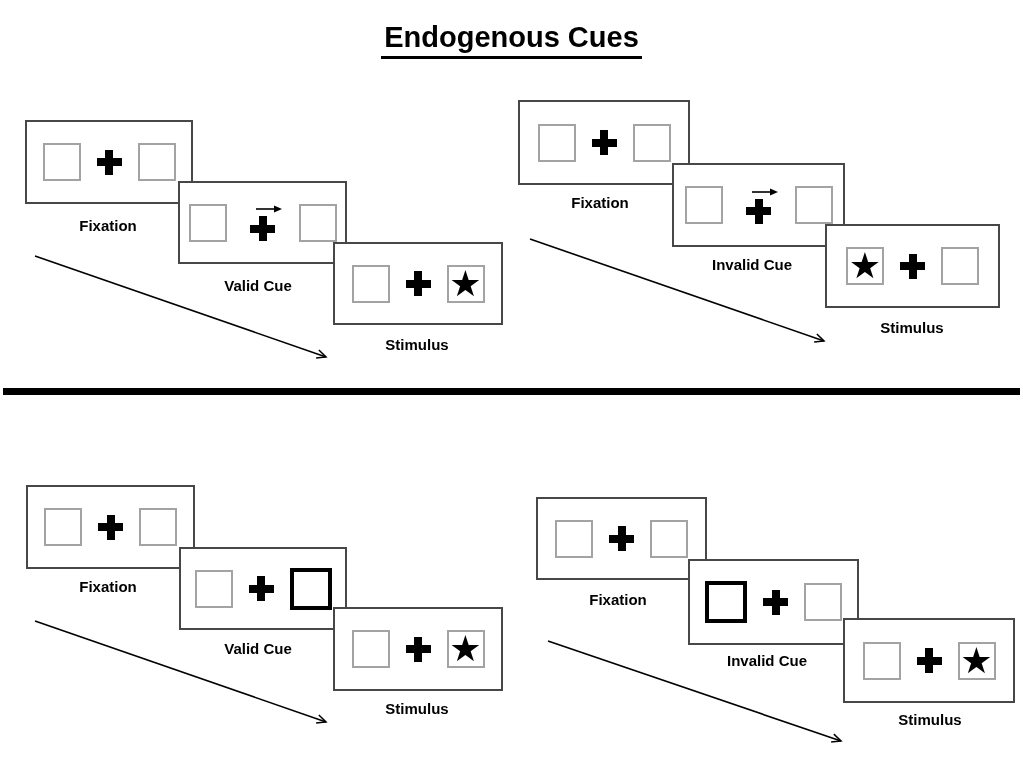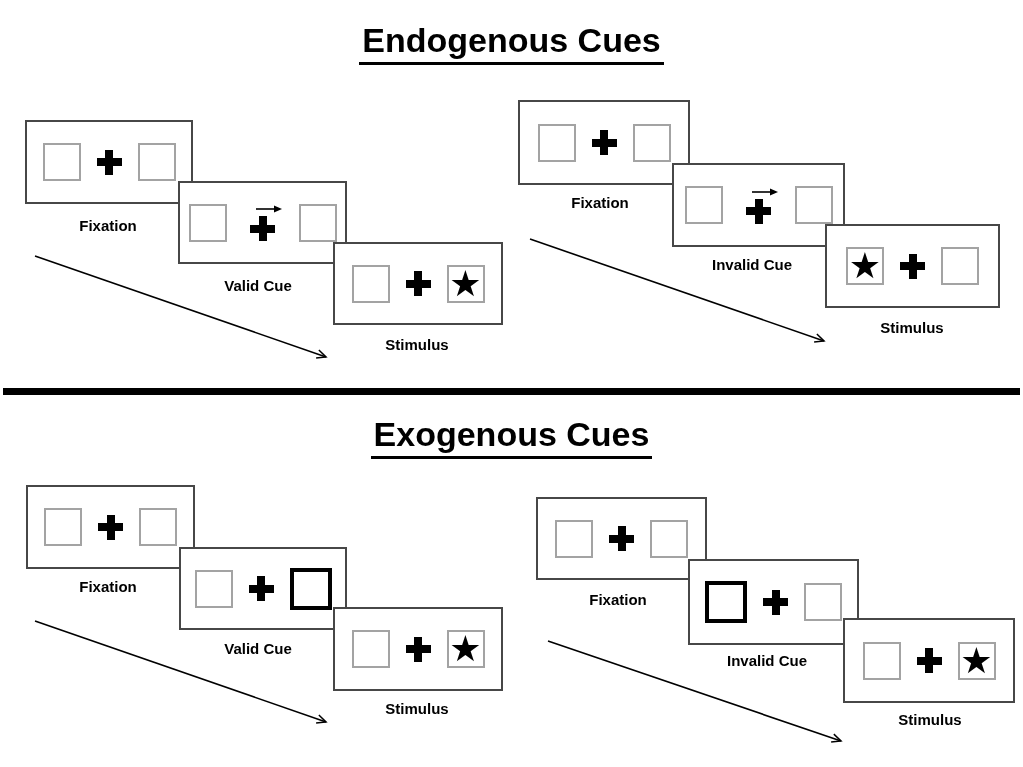--- a/index.html
+++ b/index.html
@@ -2,21 +2,21 @@
 <html><head>
 <meta charset="utf-8">
 <style>
   html,body{margin:0;padding:0;background:#ffffff;}
   .stage{
     position:relative;width:1023px;height:767px;background:#ffffff;
     font-family:"Liberation Sans",sans-serif;overflow:hidden;color:#000;
   }
   
   .title{position:absolute;left:0;width:100%;text-align:center;margin:0;
-         font-size:34px;font-weight:bold;letter-spacing:0px;}
+         font-size:29px;font-weight:bold;letter-spacing:0px;}
   .title .tspan{display:inline-block;border-bottom:3px solid #000;padding:0 3px 2px 3px;}
   .t-endo{top:21px;}
   .t-exo{top:415px;}
   
   .divider{position:absolute;left:3px;right:3px;top:388px;height:7px;background:#000;}
   
   .arrows{position:absolute;left:0;top:0;z-index:1;}
   .arrows line{stroke:#000;stroke-width:1.6px;}
   
   .panel{
@@ -84,23 +84,20 @@
     <line x1="35" y1="256" x2="326" y2="357" marker-end="url(#ah)"></line>
     <line x1="530" y1="239" x2="824" y2="341" marker-end="url(#ah)"></line>
     <line x1="35" y1="621" x2="326" y2="722" marker-end="url(#ah)"></line>
     <line x1="548" y1="641" x2="841" y2="741" marker-end="url(#ah)"></line>
   </svg>
 
   <h1 class="title t-endo">
     <span class="tspan">Endogenous Cues</span>
   </h1>
   <div class="divider"></div>
-  <h1 class="title t-exo">
-    <span class="tspan">Exogenous Cues</span>
-  </h1>
 
   <div class="panel z2 ev-fix">
     <span class="box"></span>
     <span class="plus"></span>
     <span class="box"></span>
   </div>
   <div class="panel z3 ev-cue">
     <span class="box"></span>
     <span class="cuecol">
       <svg width="28" height="10" viewBox="0 0 28 10">

